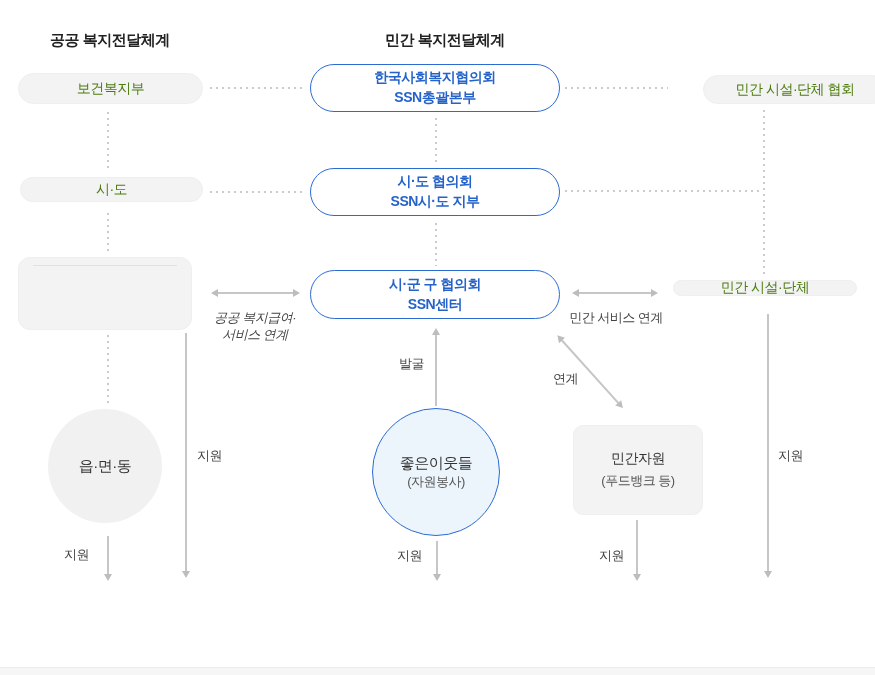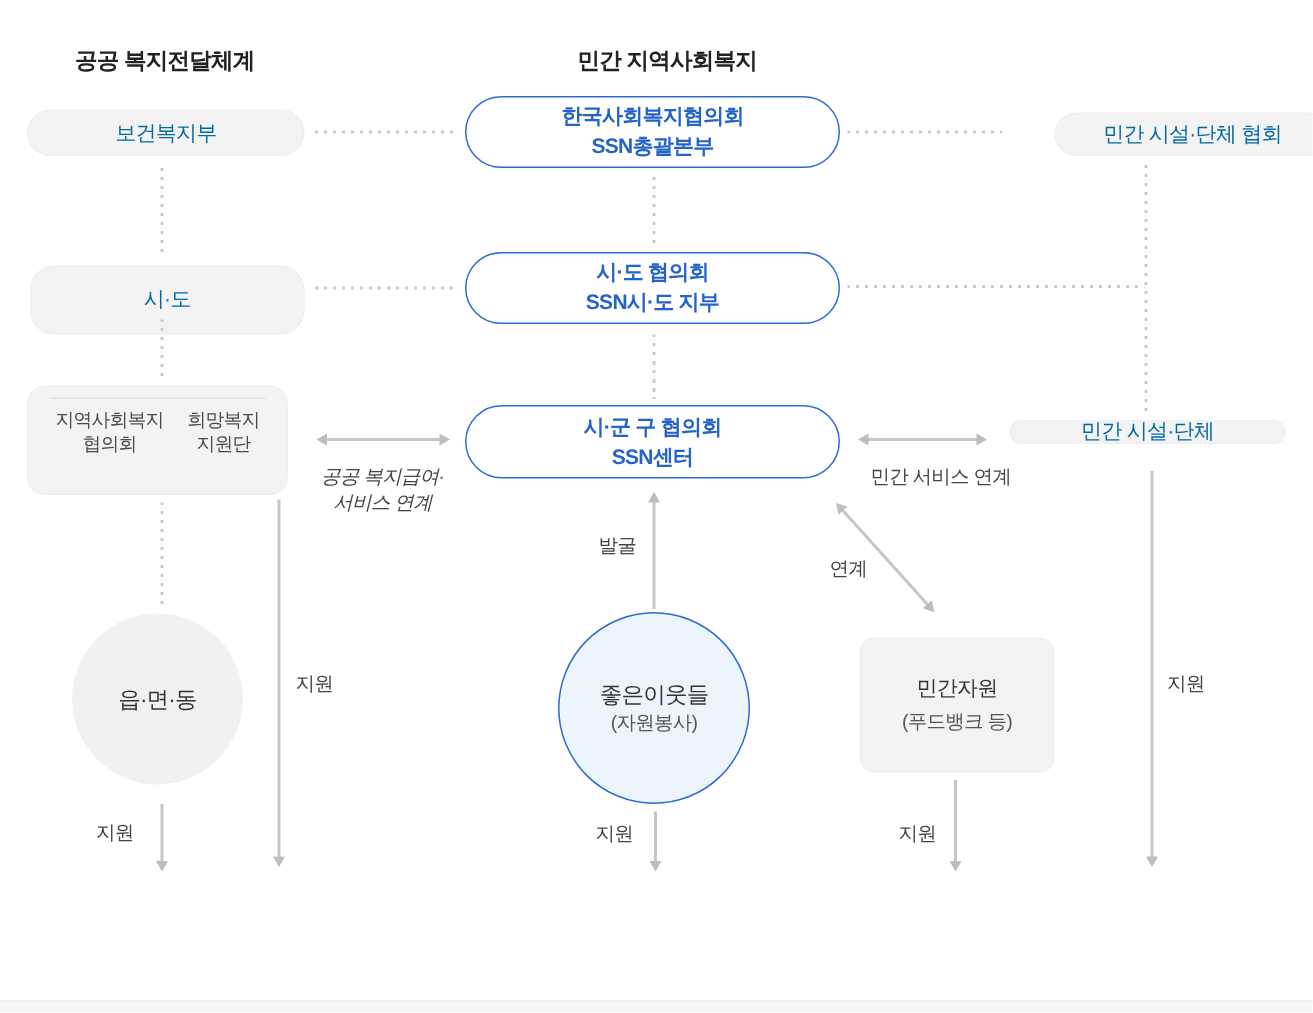--- a/index.html
+++ b/index.html
@@ -4,21 +4,21 @@
 <style>
   * { margin:0; padding:0; box-sizing:border-box; }
   body { font-family:"Liberation Sans","DejaVu Sans",sans-serif; background:#fff; }
   .canvas { position:relative; width:875px; height:675px; background:#fff; overflow:hidden; }
 
   .hdr { position:absolute; font-size:15px; font-weight:bold; color:#222; letter-spacing:-0.5px; }
 
   .pill-gray {
     position:absolute; background:#f3f3f4; border:1px solid #efeff0; border-radius:16px;
     display:flex; align-items:center; justify-content:center;
-    font-size:14px; color:#0369a1; letter-spacing:-0.5px;
+    font-size:14px; color:#4d7c0f; letter-spacing:-0.5px;
   }
   .pill-blue {
     position:absolute; background:#fff; border:1.5px solid #2c6bd4; border-radius:26px;
     display:flex; flex-direction:column; align-items:center; justify-content:center;
     font-size:14px; font-weight:600; color:#2563c9; letter-spacing:-0.5px;
     line-height:1.4; white-space:pre-line; text-align:center;
   }
   .box-gray {
     position:absolute; background:#f3f3f4; border:1px solid #efeff0; border-radius:12px;
     text-align:center; color:#333; letter-spacing:-0.5px;
@@ -57,33 +57,27 @@
   .subrow { display:flex; justify-content:space-around; padding:0 10px; margin-top:6px;
     font-size:12.5px; color:#4a4a4a; line-height:1.3; }
   .divider { margin:7px 14px 0 14px; border-top:1px solid #e1e1e3; }
 </style>
 </head>
 <body>
 
 <div class="canvas">
 
   <div class="hdr" style="left:50px; top:31px;">공공 복지전달체계</div>
-  <div class="hdr" style="left:385px; top:31px;">민간 지역사회복지</div>
+  <div class="hdr" style="left:385px; top:31px;">민간 복지전달체계</div>
 
   <div class="pill-gray" style="left:18px; top:73px; width:185px; height:31px;">보건복지부</div>
-  <div class="pill-gray" style="left:20px; top:177px; width:183px; height:46px;">시·도</div>
+  <div class="pill-gray" style="left:20px; top:177px; width:183px; height:25px;">시·도</div>
 
   <div class="box-gray" style="left:18px; top:257px; width:174px; height:73px;">
     <div class="divider"></div>
-    <div class="subrow">
-      <span class="pre">지역사회복지
-협의회</span>
-      <span class="pre">희망복지
-지원단</span>
-    </div>
   </div>
 
   <div class="circle" style="left:48px; top:409px; width:114px; height:114px; background:#f1f1f2; font-size:15px; color:#333;">읍·면·동</div>
 
   <div class="pill-blue" style="left:310px; top:64px; width:250px; height:48px;">한국사회복지협의회
 SSN총괄본부</div>
   <div class="pill-blue" style="left:310px; top:168px; width:250px; height:48px;">시·도 협의회
 SSN시·도 지부</div>
   <div class="pill-blue" style="left:310px; top:270px; width:250px; height:49px;">시·군 구 협의회
 SSN센터</div>
@@ -118,21 +112,21 @@
     <div class="tri tri-right" style="left:293px; top:288.5px;"></div>
   </div>
   <div class="lbl pre" style="left:198px; top:310px; width:114px;font-style:italic;">공공 복지급여·
 서비스 연계</div>
 
   <div>
     <div class="hline" style="left:577px; top:292px; width:76px;"></div>
     <div class="tri tri-left" style="left:572px; top:288.5px;"></div>
     <div class="tri tri-right" style="left:651px; top:288.5px;"></div>
   </div>
-  <div class="lbl" style="left:558px; top:310px; width:116px;text-align:right;">민간 서비스 연계</div>
+  <div class="lbl" style="left:558px; top:310px; width:116px;">민간 서비스 연계</div>
 
   <div>
     <div class="vline" style="left:435px; top:334px; height:72px;"></div>
     <div class="tri tri-up" style="left:432px; top:328px;"></div>
   </div>
   <div class="lbl" style="left:399px; top:356px;">발굴</div>
 
   <div style="position:absolute; left:558px; top:336px; width:96px; height:0; transform:rotate(48deg); transform-origin:0 0;">
     <div class="hline" style="left:4px; top:-0.75px; width:88px;"></div>
     <div class="tri tri-left" style="left:-1px; top:-4px;"></div>

